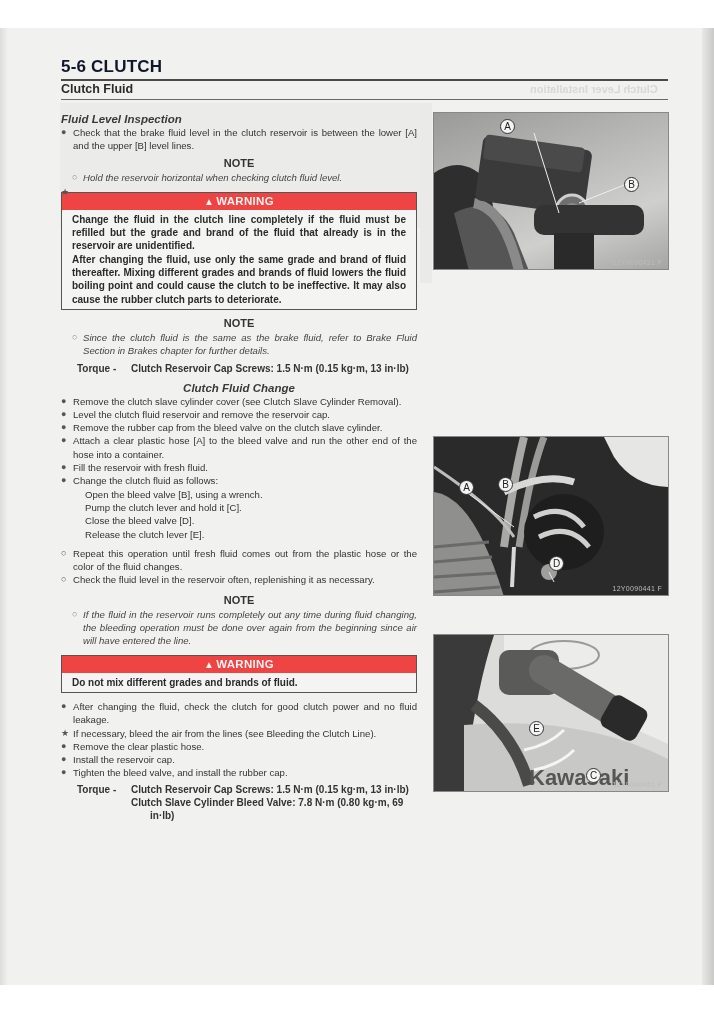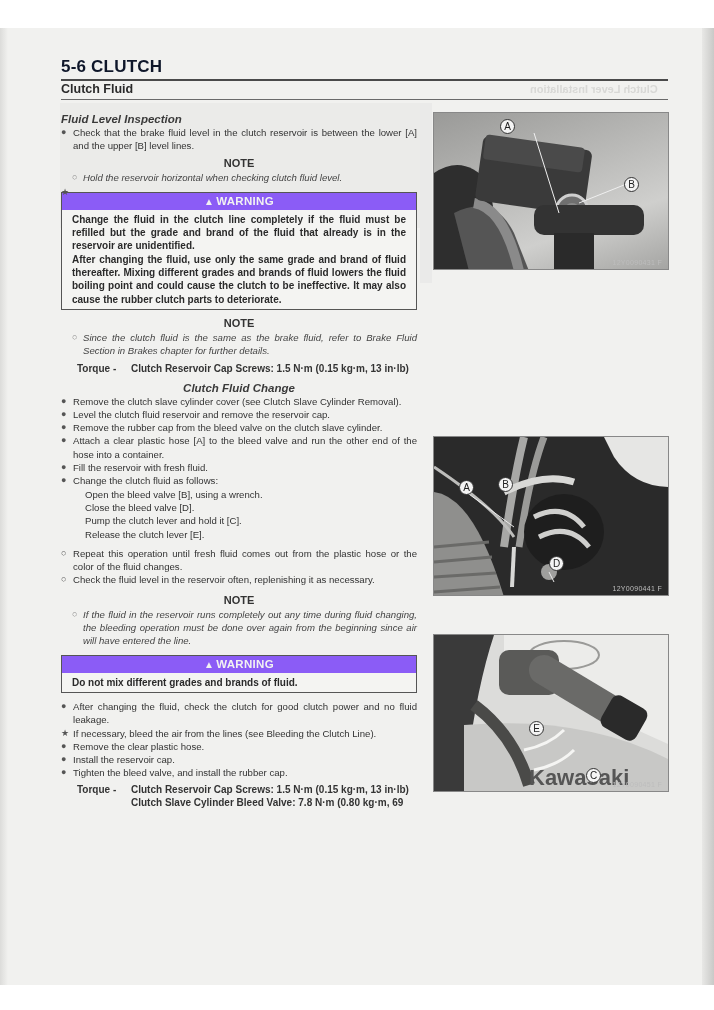--- a/index.html
+++ b/index.html
@@ -47,21 +47,21 @@
   .item .mark { position: absolute; left: 0; top: 0; font-size: 9px; color: #555; }
   .note-head { text-align: center; font-weight: bold; font-size: 11px; line-height: 16px; color: #333; margin-top: 2px; }
   .note-body { position: relative; padding-left: 22px; font-style: italic; text-align: justify; color: #444; }
   .note-body .mark { position: absolute; left: 11px; top: 0; font-style: normal; color: #888; font-size: 9px; }
   .sub-step { padding-left: 12px; }
 
   .warning {
     border: 1px solid #555; background: #f4f4f2; margin-top: 4px;
   }
   .warning-head {
-    background: #8b5cf6; color: #f2f2f2; text-align: center;
+    background: #ef4444; color: #f2f2f2; text-align: center;
     font-weight: bold; font-size: 11.5px; line-height: 16px; letter-spacing: 0.3px;
   }
   .warning-head .tri { font-size: 10px; margin-right: 2px; }
   .warning-body {
     padding: 3px 10px 3px 10px; font-weight: bold; font-size: 10px; line-height: 13.3px;
     color: #2a2a2a; text-align: justify;
   }
 
   .torque { display: flex; font-weight: bold; font-size: 10px; line-height: 13px; color: #333; margin-left: 16px; }
   .torque .label { width: 54px; flex: none; }
@@ -138,22 +138,22 @@
 
   <div class="subhead" style="margin-top:6px;text-align:center;">Clutch Fluid Change</div>
   <div class="item"><span class="mark">●</span><span>Remove the clutch slave cylinder cover (see Clutch Slave Cylinder Removal).</span></div>
   <div class="item"><span class="mark">●</span><span>Level the clutch fluid reservoir and remove the reservoir cap.</span></div>
   <div class="item"><span class="mark">●</span><span>Remove the rubber cap from the bleed valve on the clutch slave cylinder.</span></div>
   <div class="item"><span class="mark">●</span><span>Attach a clear plastic hose [A] to the bleed valve and run the other end of the hose into a container.</span></div>
   <div class="item"><span class="mark">●</span><span>Fill the reservoir with fresh fluid.</span></div>
   <div class="item"><span class="mark">●</span><span>Change the clutch fluid as follows:</span></div>
   <div class="sub-step">
     <div style="padding-left:12px">Open the bleed valve [B], using a wrench.</div>
+    <div style="padding-left:12px">Pump the clutch lever and hold it [C].</div>
     <div style="padding-left:12px">Close the bleed valve [D].</div>
-    <div style="padding-left:12px">Pump the clutch lever and hold it [C].</div>
     <div style="padding-left:12px">Release the clutch lever [E].</div>
   </div>
   <div class="item" style="margin-top:6px;"><span class="mark">○</span><span>Repeat this operation until fresh fluid comes out from the plastic hose or the color of the fluid changes.</span></div>
   <div class="item"><span class="mark">○</span><span>Check the fluid level in the reservoir often, replenishing it as necessary.</span></div>
 
   <div class="note-head" style="margin-top:5px;">NOTE</div>
   <div class="note-body">
     <span class="mark">○</span>
     <span>If the fluid in the reservoir runs completely out any time during fluid changing, the bleeding operation must be done over again from the beginning since air will have entered the line.</span>
   </div>
@@ -172,20 +172,21 @@
     <div class="item"><span class="mark">★</span><span>If necessary, bleed the air from the lines (see Bleeding the Clutch Line).</span></div>
     <div class="item"><span class="mark">●</span><span>Remove the clear plastic hose.</span></div>
     <div class="item"><span class="mark">●</span><span>Install the reservoir cap.</span></div>
     <div class="item"><span class="mark">●</span><span>Tighten the bleed valve, and install the rubber cap.</span></div>
   </div>
   <div class="torque" style="margin-top:3px;">
     <div class="label">Torque -</div>
     <div class="vals">
       <div>Clutch Reservoir Cap Screws: 1.5 N·m (0.15 kg·m, 13 in·lb)</div>
       <div>Clutch Slave Cylinder Bleed Valve: 7.8 N·m (0.80 kg·m, 69</div>
+      <div class="cont">in·lb)</div>
     </div>
   </div>
 </div>
 
 <div class="photo" style="top:112px;height:158px;background:linear-gradient(160deg,#9a9a98 0%,#b8b8b6 40%,#cfcfcd 70%,#a5a5a3 100%);">
   <svg width="236" height="158" viewBox="0 0 236 158">
     <rect x="0" y="0" width="236" height="158" fill="none"></rect>
     <path d="M0,60 Q30,40 55,70 L70,158 L0,158 Z" fill="#2e2e2e"></path>
     <path d="M20,100 Q60,80 80,120 L95,158 L35,158 Z" fill="#555"></path>
     <path d="M40,90 Q70,95 85,158" stroke="#8a8a8a" stroke-width="10" fill="none"></path>

